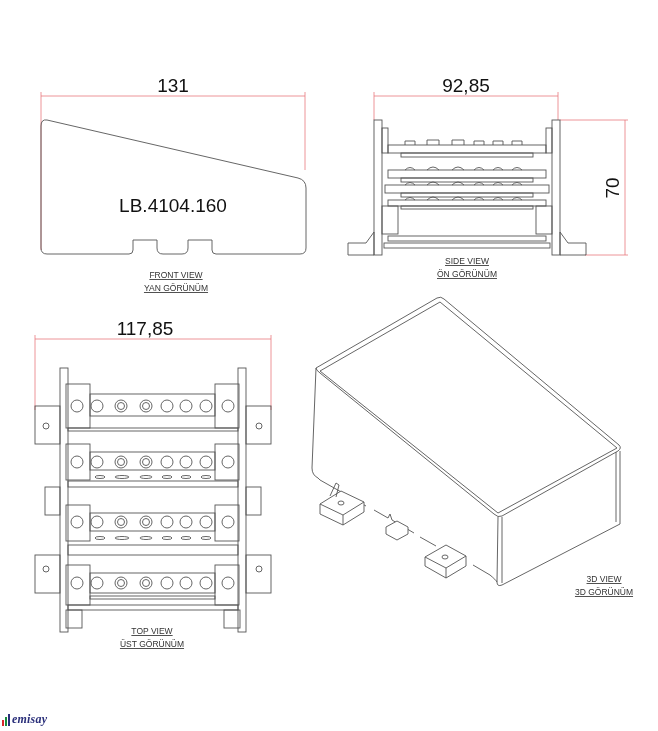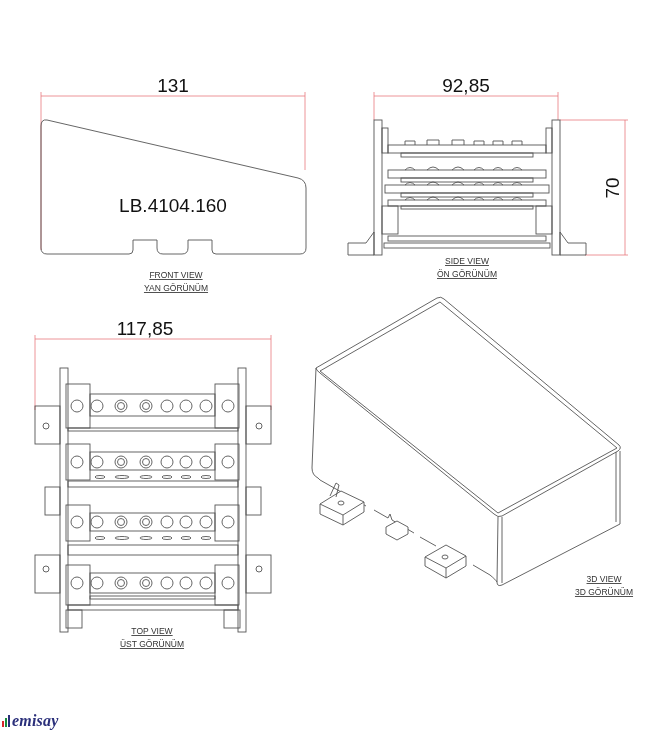--- a/index.html
+++ b/index.html
@@ -7,21 +7,21 @@
   svg.drawing { position: absolute; left: 0; top: 0; }
   .dim-text { font-family: "Liberation Sans", sans-serif; font-size: 19px; fill: #111; }
   .part-text { font-family: "Liberation Sans", sans-serif; font-size: 19px; fill: #111; }
   .cap { font-family: "Liberation Sans", sans-serif; font-size: 8.5px; fill: #333; text-decoration: underline; }
   .ln { stroke: #555; stroke-width: 0.9; fill: none; }
   .lnf { stroke: #555; stroke-width: 0.9; fill: #fff; }
   .dim { stroke: #e8797d; stroke-width: 0.8; fill: none; }
   .logo { position: absolute; left: 2px; top: 712px; display: flex; align-items: center; gap: 2px; }
   .logo-bars { display: flex; align-items: flex-end; gap: 1px; height: 12px; }
   .logo-bars span { display: block; width: 2px; }
-  .logo-text { font-family: "Liberation Serif", serif; font-style: italic; font-weight: bold; font-size: 16px; color: #2a2f7a; letter-spacing: 0.2px; }
+  .logo-text { font-family: "Liberation Serif", serif; font-style: italic; font-weight: bold; font-size: 12px; color: #2a2f7a; letter-spacing: 0.2px; }
 </style>
 </head>
 <body>
 
 <svg class="drawing" width="658" height="731" viewBox="0 0 658 731" xmlns="http://www.w3.org/2000/svg">
 
   <g>
 
     <line class="dim" x1="41" y1="96" x2="305" y2="96"></line>
     <line class="dim" x1="41" y1="92" x2="41" y2="250"></line>

